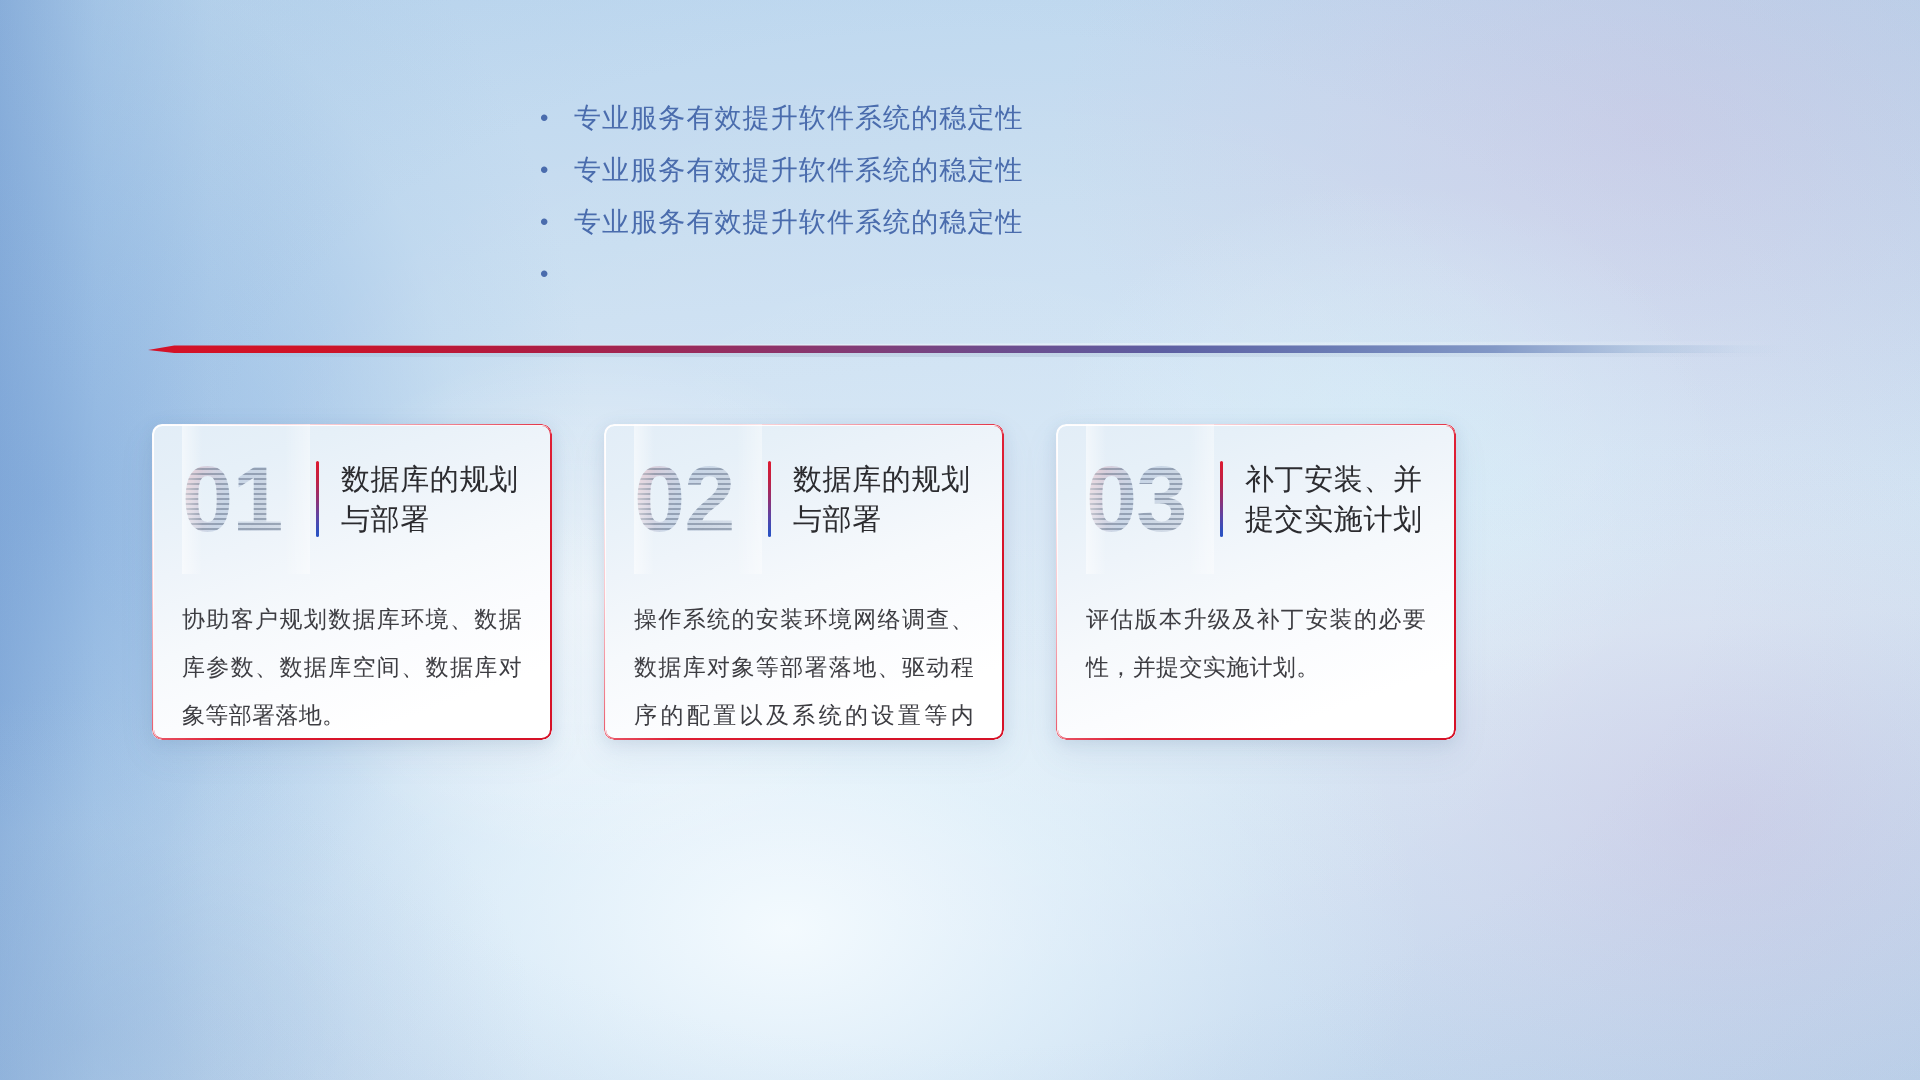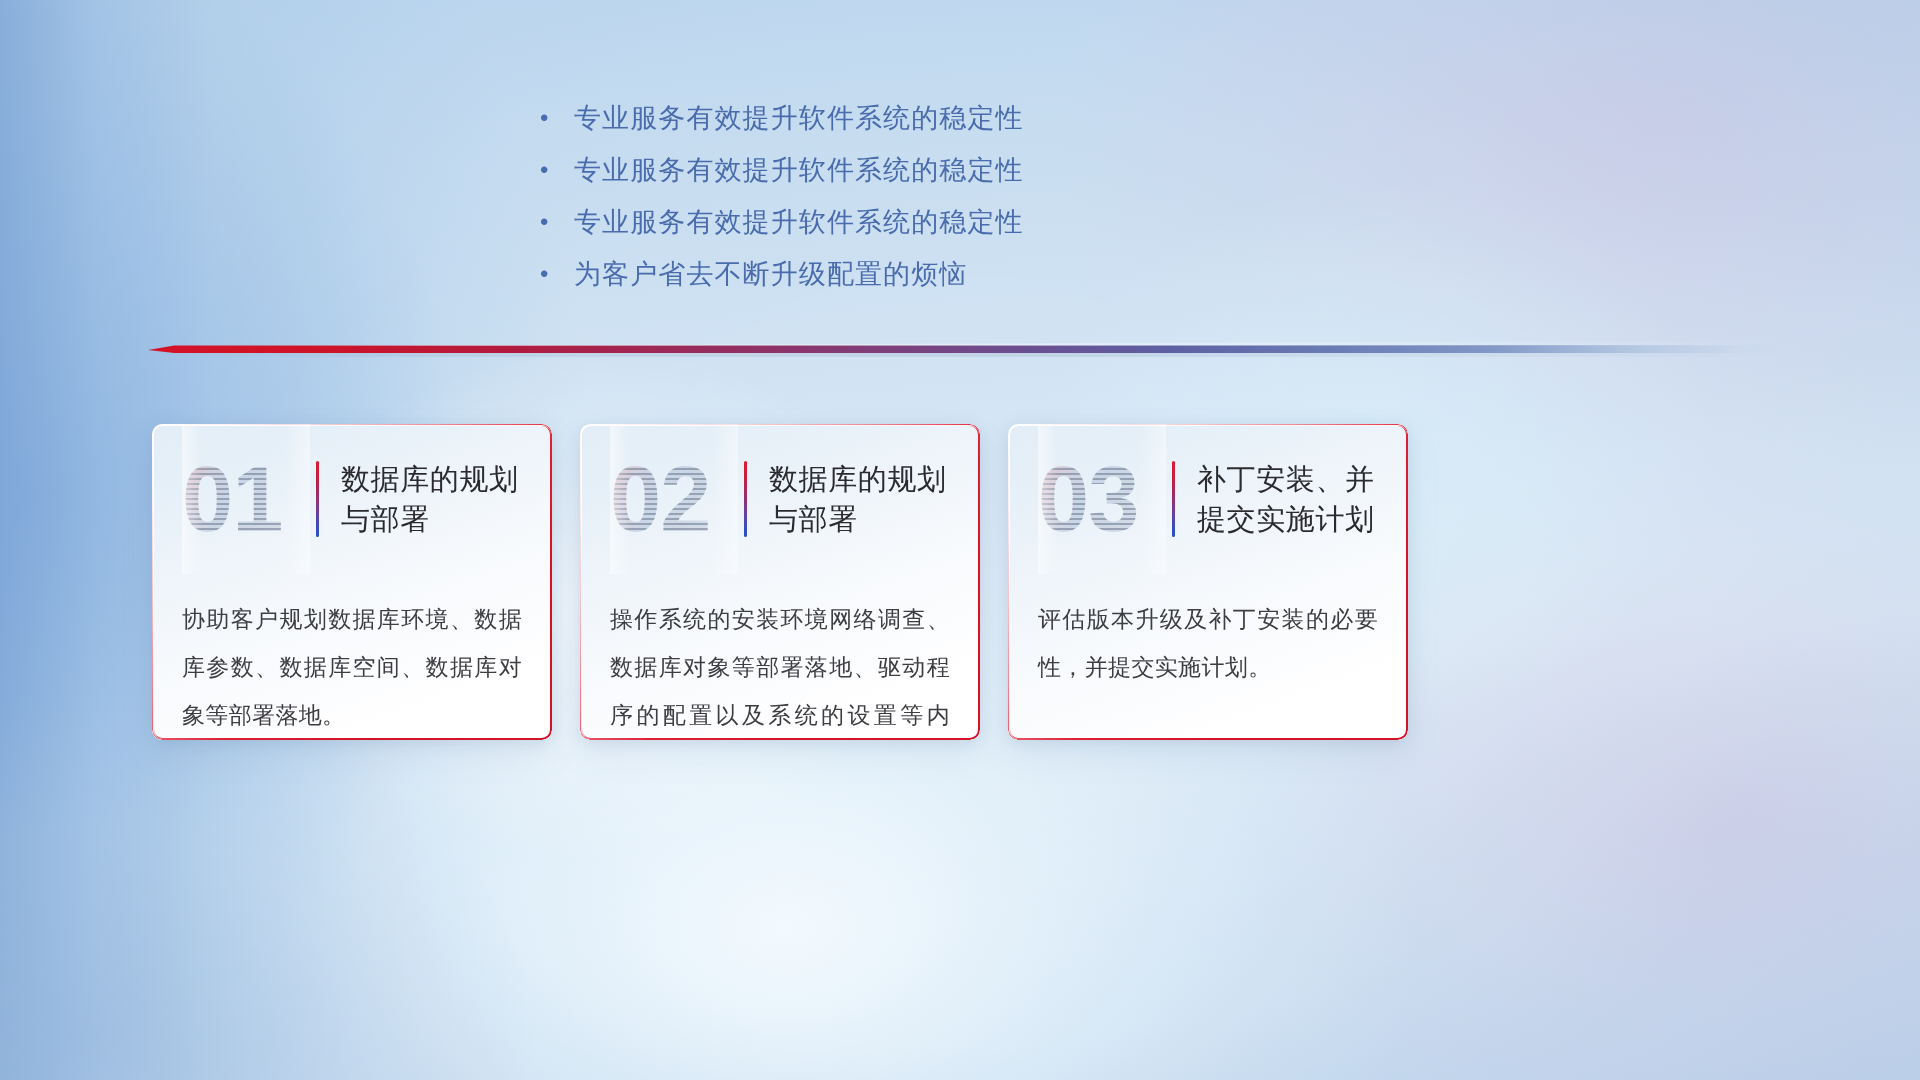--- a/index.html
+++ b/index.html
@@ -176,21 +176,21 @@
       rgba(130,150,180,0.06) 88%,
       rgba(130,150,180,0) 100%);
   }
 
   
   #cards {
     position:absolute;
     left:152px; top:424px;
     width:1620px; height:316px;
     display:flex;
-    gap:28px;
+    gap:52px;
     align-items:center;
   }
   .card {
     position:relative;
     width:400px;
     height:316px;
     border-radius:10px;
     background:linear-gradient(160deg,
       #e2edf7 0%,
       #e6f0f8 16%,
@@ -349,21 +349,20 @@
       <span class="bullet-text">专业服务有效提升软件系统的稳定性</span>
     </div>
 
     <div class="bullet-row">
       <span class="bullet-dot">•</span>
       <span class="bullet-text">专业服务有效提升软件系统的稳定性</span>
     </div>
 
     <div class="bullet-row">
       <span class="bullet-dot">•</span>
-      <span class="bullet-text">为客户省去不断升级配置的烦恼</span>
     </div>
 
   </div>
 
   <div id="divider-wrap">
     <div class="div-sh"></div>
     <div class="div-main"></div>
     <div class="div-hl"></div>
   </div>
 

